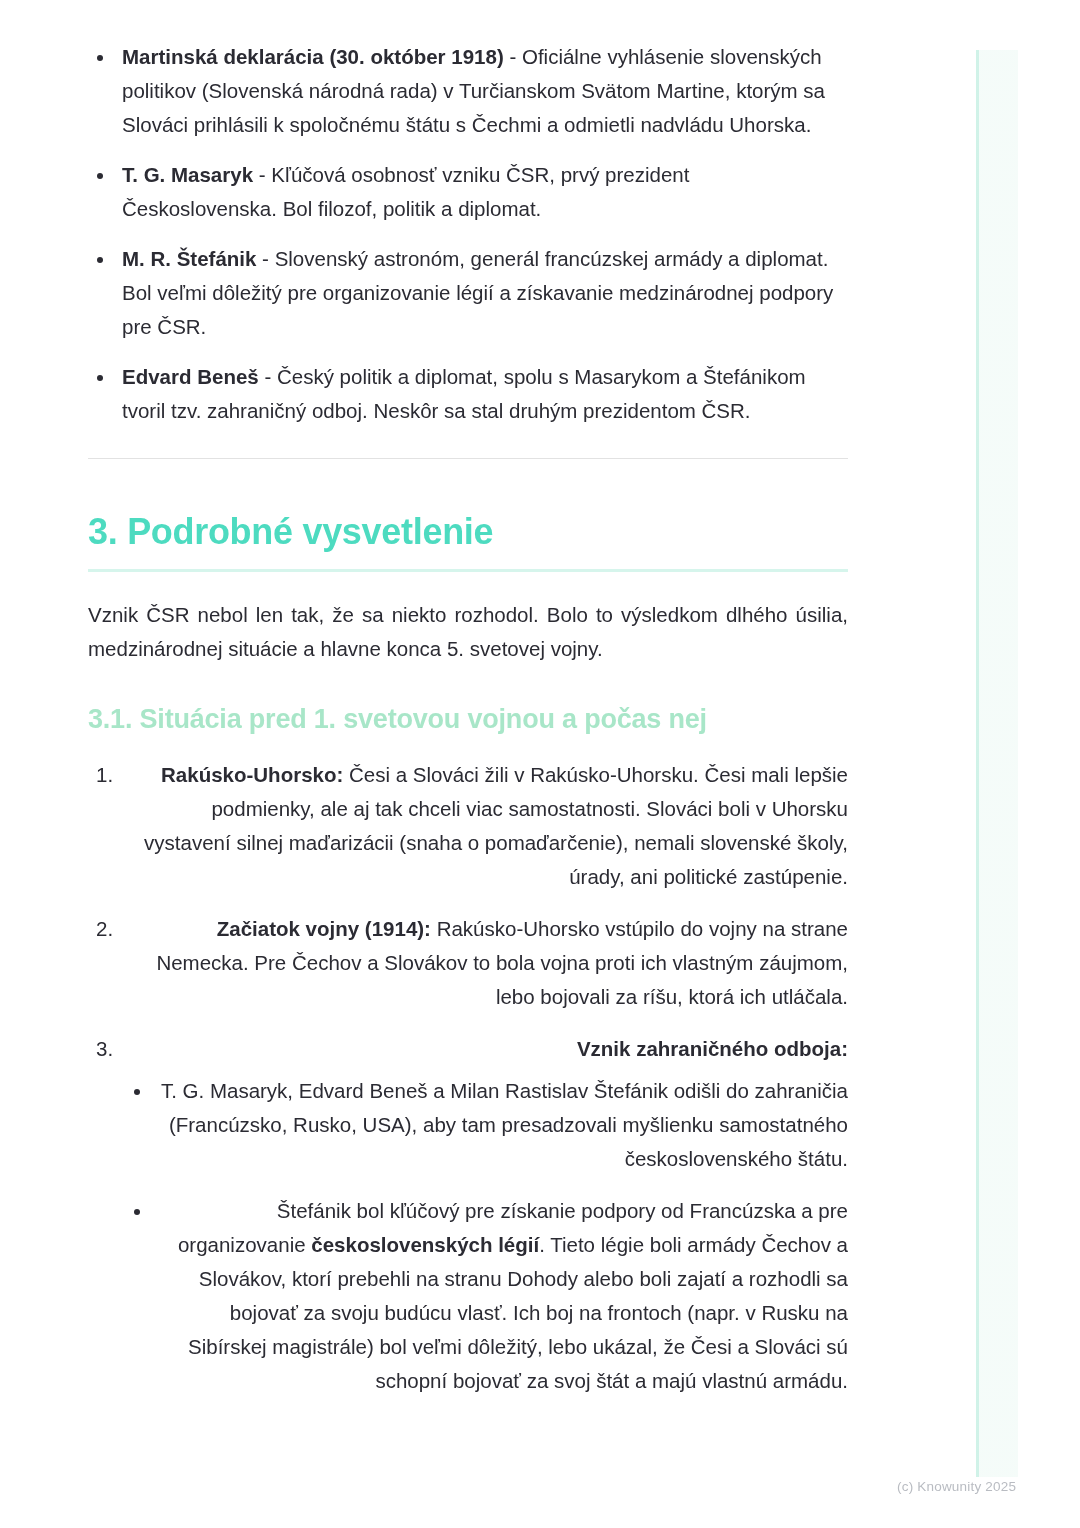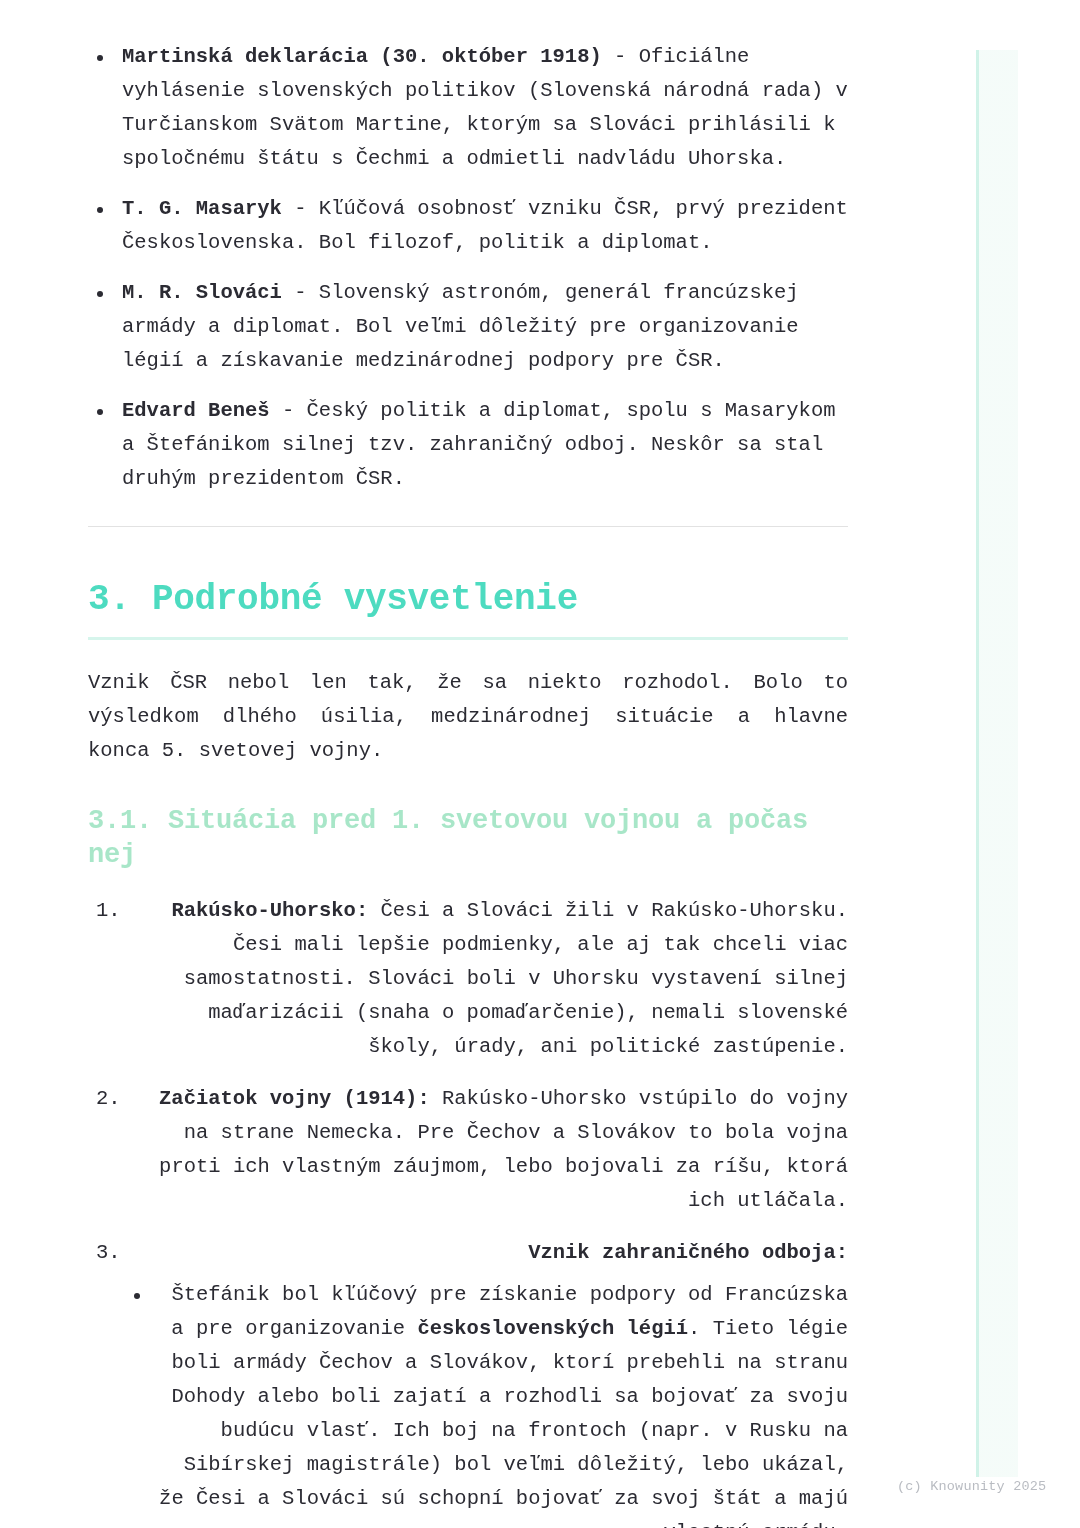--- a/index.html
+++ b/index.html
@@ -26,21 +26,20 @@
     background: linear-gradient(to right, #c8f0e4 0px, #c8f0e4 3px, #f3fbf8 3px, #f3fbf8 100%);
     opacity: 0.85;
   }
 
   .page {
     position: absolute;
     left: 0;
     top: 0;
     width: 1080px;
     height: 1528px;
-    font-family: Liberation Mono, monospace;
   }
 
   .content {
     position: absolute;
     left: 88px;
     top: 40px;
     width: 760px;
   }
 
   
@@ -181,24 +180,24 @@
   <div class="content">
 
     <ul class="top-bullets">
       <li>
         <strong>Martinská deklarácia (30. október 1918)</strong><span> - Oficiálne vyhlásenie slovenských politikov (Slovenská národná rada) v Turčianskom Svätom Martine, ktorým sa Slováci prihlásili k spoločnému štátu s Čechmi a odmietli nadvládu Uhorska.</span>
       </li>
       <li>
         <strong>T. G. Masaryk</strong><span> - Kľúčová osobnosť vzniku ČSR, prvý prezident Československa. Bol filozof, politik a diplomat.</span>
       </li>
       <li>
-        <strong>M. R. Slováci</strong><span> - Slovenský astronóm, generál francúzskej armády a diplomat. Bol veľmi dôležitý pre organizovanie légií a získavanie medzinárodnej podpory pre ČSR.</span>
-      </li>
-      <li>
-        <strong>Edvard Beneš</strong><span> - Český politik a diplomat, spolu s Masarykom a Štefánikom silnej tzv. zahraničný odboj. Neskôr sa stal druhým prezidentom ČSR.</span>
+        <strong>M. R. Štefánik</strong><span> - Slovenský astronóm, generál francúzskej armády a diplomat. Bol veľmi dôležitý pre organizovanie légií a získavanie medzinárodnej podpory pre ČSR.</span>
+      </li>
+      <li>
+        <strong>Edvard Beneš</strong><span> - Český politik a diplomat, spolu s Masarykom a Štefánikom tvoril tzv. zahraničný odboj. Neskôr sa stal druhým prezidentom ČSR.</span>
       </li>
     </ul>
 
     <div class="rule-gray"></div>
 
     <h2 class="section-title">3. Podrobné vysvetlenie</h2>
     <div class="rule-mint"></div>
 
     <p class="intro">Vznik ČSR nebol len tak, že sa niekto rozhodol. Bolo to výsledkom dlhého úsilia, medzinárodnej situácie a hlavne konca 5. svetovej vojny.</p>
 
@@ -207,20 +206,23 @@
     <ol class="numbered">
       <li>
         <strong>Rakúsko-Uhorsko:</strong><span> Česi a Slováci žili v Rakúsko-Uhorsku. Česi mali lepšie podmienky, ale aj tak chceli viac samostatnosti. Slováci boli v Uhorsku vystavení silnej maďarizácii (snaha o pomaďarčenie), nemali slovenské školy, úrady, ani politické zastúpenie.</span>
       </li>
       <li>
         <strong>Začiatok vojny (1914):</strong><span> Rakúsko-Uhorsko vstúpilo do vojny na strane Nemecka. Pre Čechov a Slovákov to bola vojna proti ich vlastným záujmom, lebo bojovali za ríšu, ktorá ich utláčala.</span>
       </li>
       <li>
         <strong>Vznik zahraničného odboja:</strong><span></span>
         <ul class="nested">
+          <li>
+            <span>T. G. Masaryk, Edvard Beneš a Milan Rastislav Štefánik odišli do zahraničia (Francúzsko, Rusko, USA), aby tam presadzovali myšlienku samostatného československého štátu.</span><strong></strong><span></span>
+          </li>
           <li>
             <span>Štefánik bol kľúčový pre získanie podpory od Francúzska a pre organizovanie </span><strong>československých légií</strong><span>. Tieto légie boli armády Čechov a Slovákov, ktorí prebehli na stranu Dohody alebo boli zajatí a rozhodli sa bojovať za svoju budúcu vlasť. Ich boj na frontoch (napr. v Rusku na Sibírskej magistrále) bol veľmi dôležitý, lebo ukázal, že Česi a Slováci sú schopní bojovať za svoj štát a majú vlastnú armádu.</span>
           </li>
         </ul>
       </li>
     </ol>
 
   </div>
 
   <div class="watermark">(c) Knowunity 2025</div>

